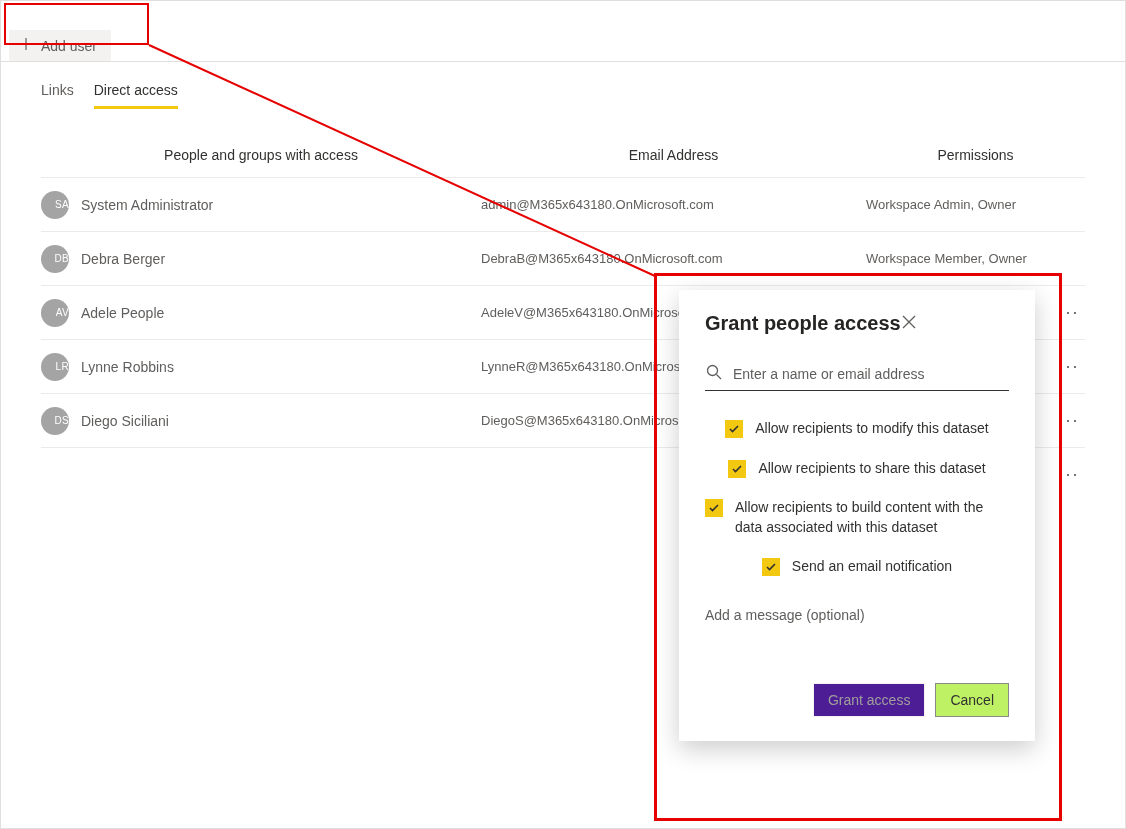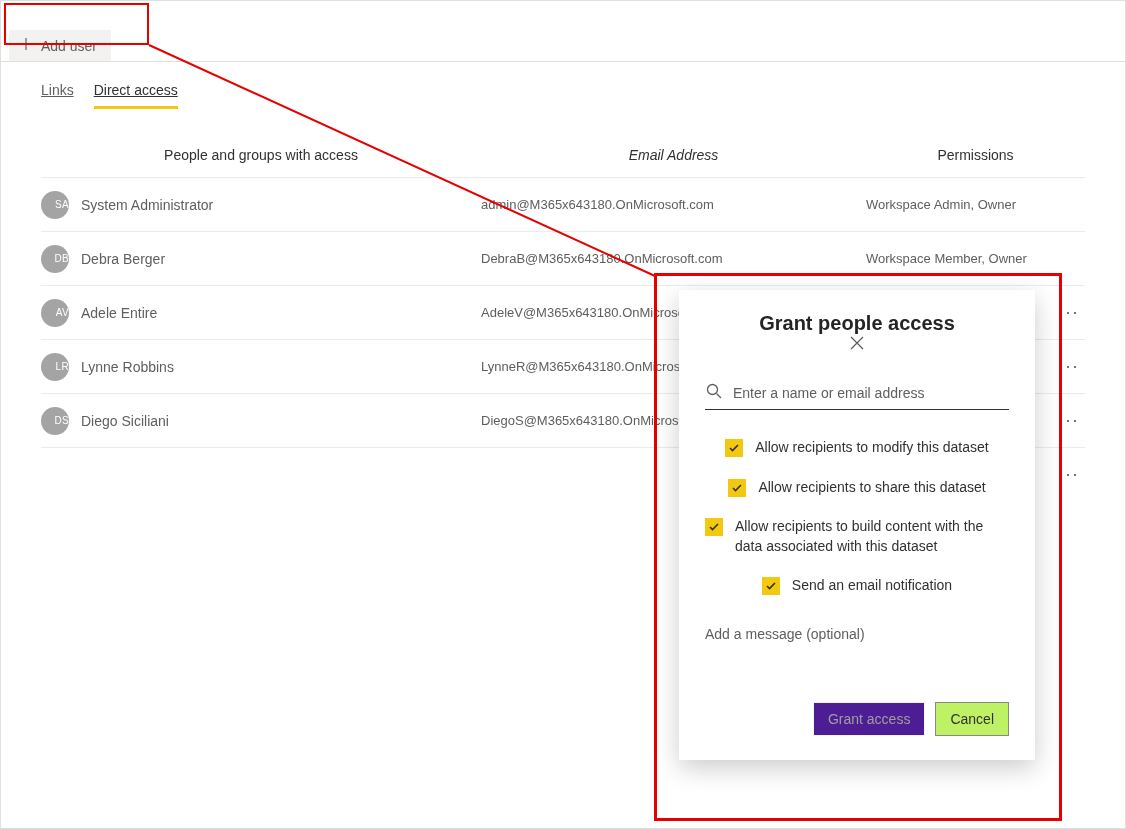--- a/index.html
+++ b/index.html
@@ -45,38 +45,37 @@
     .tabs {
       display: flex;
       gap: 20px;
       padding: 20px 40px 0 40px;
     }
     .tab {
       padding-bottom: 8px;
       cursor: pointer;
       color: #605e5c;
       border-bottom: 3px solid transparent;
-      text-decoration: underline;
     }
     .tab.active {
       color: #323130;
       border-bottom-color: #f2c811;
     }
     .content {
       padding: 0 40px;
     }
     .col-headers {
       display: flex;
       padding: 38px 0 14px 0;
       color: #323130;
       font-size: 14px;
       text-align: center;
     }
     .col-name { flex: 0 0 440px; }
-    .col-email { flex: 0 0 385px; font-style: italic; }
+    .col-email { flex: 0 0 385px; }
     .col-perm { flex: 1; }
     .rows { }
     .row {
       display: flex;
       align-items: center;
       height: 54px;
       border-top: 1px solid #edebe9;
       color: #605e5c;
       font-size: 14px;
     }
@@ -110,21 +109,20 @@
       left: 678px;
       width: 356px;
       background: #fff;
       box-shadow: 0 8px 24px rgba(0,0,0,0.2);
       z-index: 10;
       padding: 22px 26px 24px 26px;
     }
     .dialog-header {
       display:flex; align-items:center;
       margin-bottom: 28px;
-      flex-direction: column;
     }
     .dialog-title { font-size: 20px; font-weight: 600; color:#252423;}
     .close-btn { cursor:pointer; color:#605e5c; }
     .search-row {
       display:flex; align-items:center; gap:10px;
       border-bottom: 1px solid #323130;
       padding-bottom: 6px;
       margin-bottom: 28px;
     }
     .search-input {
@@ -226,21 +224,21 @@
       <div class="perm-col">
           <span>Workspace Member, Owner</span>
         </div>
     </div>
 
     <div class="row">
       <div class="name-col">
         <div class="avatar" style="background:#a4a4a4">
             <span>AV</span>
           </div>
-        <span>Adele Entire</span>
+        <span>Adele People</span>
       </div>
       <div class="email-col">AdeleV@M365x643180.OnMicrosoft.com</div>
       <div class="perm-col">
           <span>Reshare</span>
           <span class="more">···</span>
         </div>
     </div>
 
     <div class="row">
       <div class="name-col">

